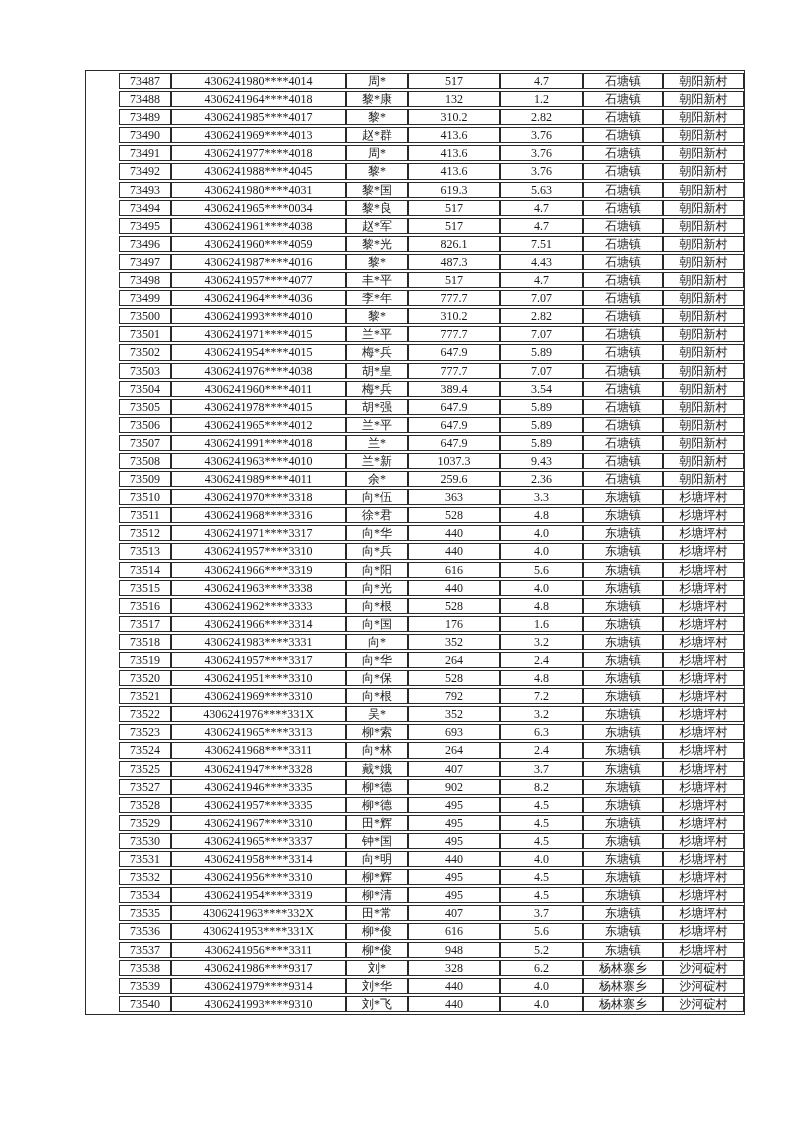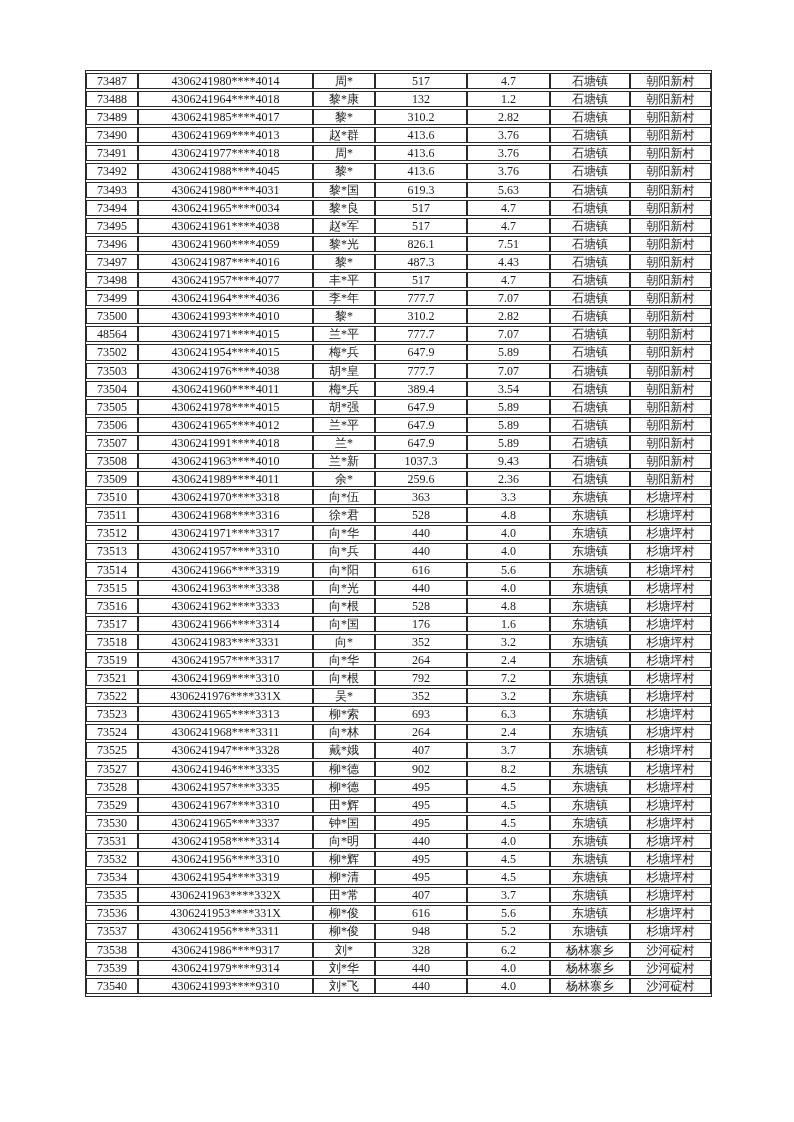--- a/index.html
+++ b/index.html
@@ -22,20 +22,21 @@
   table.data-table{
     position:absolute;
     left:85px;top:70px;
     width:625px;
     table-layout:fixed;
     border-collapse:separate;
     border-spacing:0 2px;
     border:1px solid var(--border-color);
     font-size:12px;
     color:var(--text-color);
+    padding-left:33px;
   }
   table.data-table td{
     box-sizing:border-box;
     border:1px solid var(--border-color);
     height:14.1px;
     line-height:14.1px;
     padding:0;
     text-align:center;
     vertical-align:middle;
     white-space:nowrap;
@@ -186,21 +187,21 @@
         <tr>
           <td>73500</td>
           <td>4306241993****4010</td>
           <td>黎*</td>
           <td>310.2</td>
           <td>2.82</td>
           <td>石塘镇</td>
           <td>朝阳新村</td>
         </tr>
         <tr>
-          <td>48564</td>
+          <td>73501</td>
           <td>4306241971****4015</td>
           <td>兰*平</td>
           <td>777.7</td>
           <td>7.07</td>
           <td>石塘镇</td>
           <td>朝阳新村</td>
         </tr>
         <tr>
           <td>73502</td>
           <td>4306241954****4015</td>
@@ -353,20 +354,29 @@
           <td>3.2</td>
           <td>东塘镇</td>
           <td>杉塘坪村</td>
         </tr>
         <tr>
           <td>73519</td>
           <td>4306241957****3317</td>
           <td>向*华</td>
           <td>264</td>
           <td>2.4</td>
+          <td>东塘镇</td>
+          <td>杉塘坪村</td>
+        </tr>
+        <tr>
+          <td>73520</td>
+          <td>4306241951****3310</td>
+          <td>向*保</td>
+          <td>528</td>
+          <td>4.8</td>
           <td>东塘镇</td>
           <td>杉塘坪村</td>
         </tr>
         <tr>
           <td>73521</td>
           <td>4306241969****3310</td>
           <td>向*根</td>
           <td>792</td>
           <td>7.2</td>
           <td>东塘镇</td>

